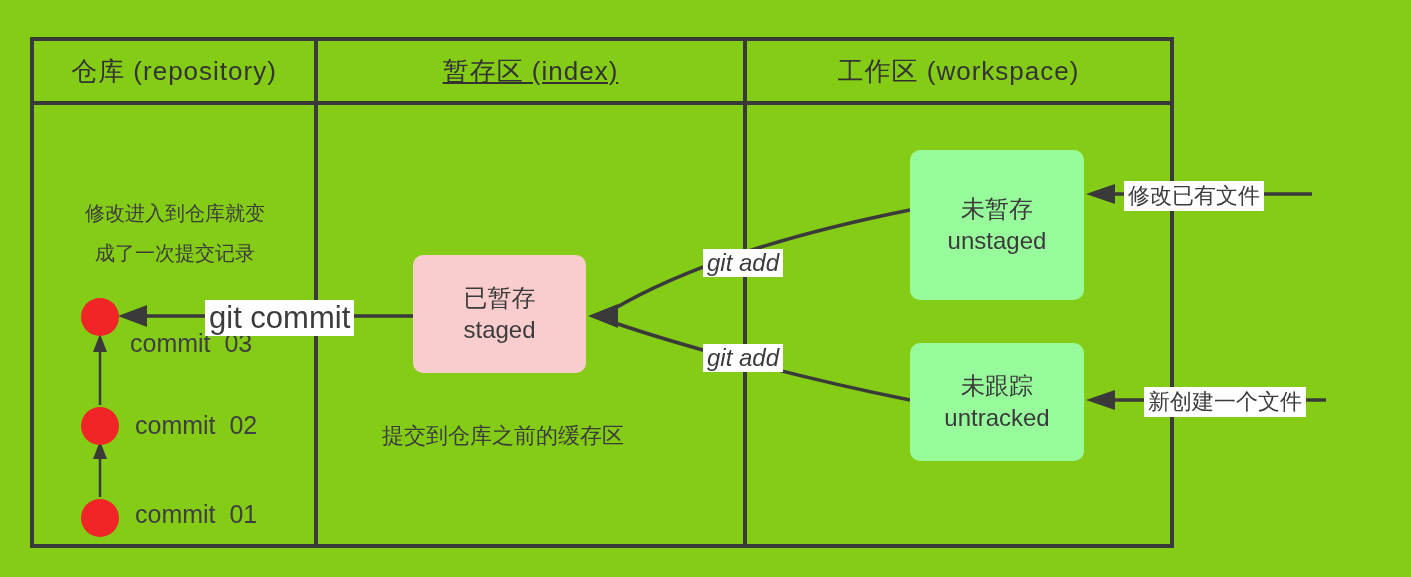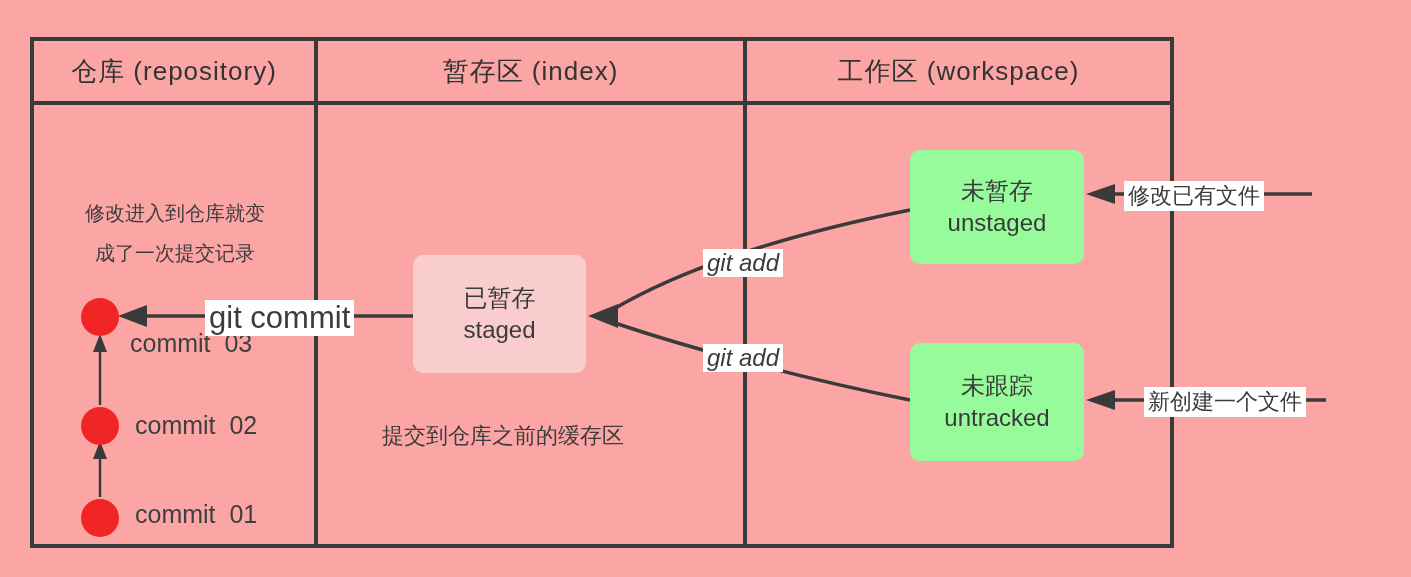--- a/index.html
+++ b/index.html
@@ -4,21 +4,21 @@
 <style>
   :root{
     --line:#3a3a3a;
     --text:#3c3c3c;
     --commit-red:#f12525;
     --staged-pink:#f9cdcd;
     --workspace-green:#97fa9b;
   }
   *{margin:0;padding:0;box-sizing:border-box;}
   body{background:#ffffff;font-family:"Liberation Sans","DejaVu Sans",sans-serif;color:var(--text);}
-  .canvas{position:relative;width:1411px;height:577px;background:#fca5a5;overflow:hidden;}
+  .canvas{position:relative;width:1411px;height:577px;background:#84cc16;overflow:hidden;}
   .abs{position:absolute;}
   svg.layer{position:absolute;left:0;top:0;z-index:1;}
   .stroke{stroke:var(--line);fill:none;}
   .fillhead{fill:var(--line);stroke:none;}
   
   .frame{border:4px solid var(--line);z-index:2;}
   .vline,.hline{background:var(--line);z-index:2;}
   
   .colhead{display:flex;align-items:center;justify-content:center;
            font-size:26px;color:#333;z-index:2;letter-spacing:1px;}
@@ -60,39 +60,39 @@
     <line x1="1326" y1="400" x2="1094" y2="400" class="stroke" stroke-width="3.5"></line>
     <polygon points="1086,400 1115,390 1115,410" class="fillhead"></polygon>
   </svg>
 
   <div class="abs frame" style="left:30px;top:37px;width:1144px;height:511px;"></div>
   <div class="abs hline" style="left:30px;top:101px;width:1144px;height:4px;"></div>
   <div class="abs vline" style="left:314px;top:37px;width:4px;height:511px;"></div>
   <div class="abs vline" style="left:743px;top:37px;width:4px;height:511px;"></div>
 
   <div class="abs colhead" style="left:34px;top:41px;width:280px;height:60px;">仓库 (repository)</div>
-  <div class="abs colhead" style="left:318px;top:41px;width:425px;height:60px;">暂存区 (index)</div>
+  <div class="abs colhead" style="left:318px;top:41px;width:425px;height:60px;text-decoration:underline;">暂存区 (index)</div>
   <div class="abs colhead" style="left:747px;top:41px;width:423px;height:60px;">工作区 (workspace)</div>
 
   <div class="abs note" style="left:50px;top:193px;width:250px;">修改进入到仓库就变
 成了一次提交记录</div>
 
   <div class="abs dot" style="left:81px;top:298px;"></div>
   <div class="abs dot" style="left:81px;top:407px;"></div>
   <div class="abs dot" style="left:81px;top:499px;"></div>
 
   <div class="abs commit-label" style="left:130px;top:329px;">commit  03</div>
   <div class="abs commit-label" style="left:135px;top:411px;">commit  02</div>
   <div class="abs commit-label" style="left:135px;top:500px;">commit  01</div>
 
   <div class="abs node pink" style="left:413px;top:255px;width:173px;height:118px;">已暂存
 staged</div>
   <div class="abs caption" style="left:370px;top:389px;width:266px;margin-top:32px;">提交到仓库之前的缓存区</div>
 
-  <div class="abs node green" style="left:910px;top:150px;width:174px;height:114px;">未暂存
+  <div class="abs node green" style="left:910px;top:150px;width:174px;height:150px;">未暂存
 unstaged</div>
   <div class="abs node green" style="left:910px;top:343px;width:174px;height:118px;">未跟踪
 untracked</div>
 
   <div class="abs linelabel fs26" style="left:205px;top:300px;">git commit</div>
   <div class="abs linelabel fs24" style="left:703px;top:249px;">git add</div>
   <div class="abs linelabel fs24" style="left:703px;top:344px;">git add</div>
   <div class="abs linelabel fs22" style="left:1124px;top:181px;">修改已有文件</div>
   <div class="abs linelabel fs22" style="left:1144px;top:387px;">新创建一个文件</div>
 

